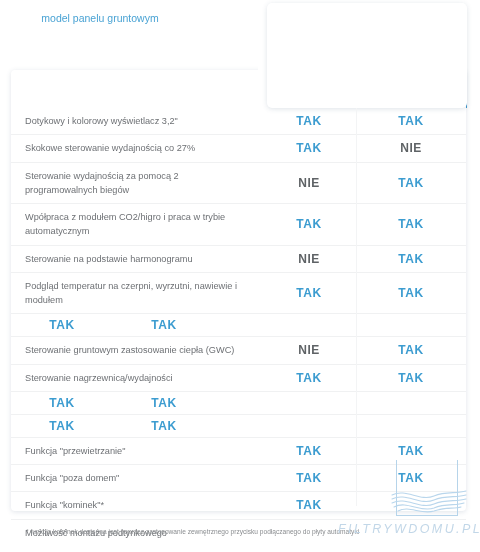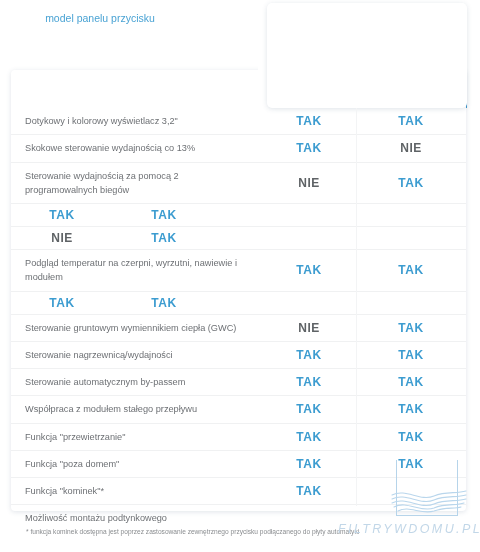--- a/index.html
+++ b/index.html
@@ -261,21 +261,21 @@
       <path d="M2,13 C16,6 30,20 44,14 C56,9 66,12 76,9"></path>
       <path d="M2,17 C16,10 30,24 44,18 C56,13 66,16 76,13"></path>
       <path d="M4,21 C17,14 30,27 44,22 C56,17 66,20 74,17"></path>
       <path d="M8,25 C19,19 31,29 44,25 C55,21 64,23 71,21"></path>
     </g>
   </svg>
   <div class="wm-text">FILTRYWDOMU.PL</div>
 </div>
 
 <div id="header-card"></div>
-<div id="header-title">model panelu przycisku</div>
+<div id="header-title">model panelu gruntowym</div>
 
 <div class="col-head" id="col-head-lite">
   <div class="col-head-label">LITE</div>
   <div class="device-wrap">
     <div class="device-lite">
       <div class="scr-dot" style="left:6px;  top:7px;  width:4px; height:4px;"></div>
       <div class="scr-dot" style="left:15px; top:6px;  width:3px; height:3px;"></div>
       <div class="scr-dot" style="left:32px; top:7px;  width:4px; height:4px;"></div>
       <div class="scr-dot" style="left:41px; top:6px;  width:3px; height:3px;"></div>
       <div class="scr-line" style="left:7px;  top:15px; width:11px;"></div>
@@ -308,63 +308,63 @@
 <div id="col-bg-lite"></div>
 <div id="col-bg-std"></div>
 
 <div id="table">
     <div class="row">
       <div class="row-label">Dotykowy i kolorowy wyświetlacz 3,2"</div>
       <div class="cell tak">TAK</div>
       <div class="cell tak">TAK</div>
     </div>
     <div class="row">
-      <div class="row-label">Skokowe sterowanie wydajnością co 13%</div>
+      <div class="row-label">Skokowe sterowanie wydajnością co 27%</div>
       <div class="cell tak">TAK</div>
       <div class="cell nie">NIE</div>
     </div>
     <div class="row">
       <div class="row-label">Sterowanie wydajnością za pomocą 2 programowalnych biegów</div>
       <div class="cell nie">NIE</div>
       <div class="cell tak">TAK</div>
     </div>
     <div class="row">
-      <div class="cell tak">TAK</div>
-      <div class="cell tak">TAK</div>
-    </div>
-    <div class="row">
+      <div class="row-label">Wpółpraca z modułem CO2/higro i praca w trybie automatycznym</div>
+      <div class="cell tak">TAK</div>
+      <div class="cell tak">TAK</div>
+    </div>
+    <div class="row">
+      <div class="row-label">Sterowanie na podstawie harmonogramu</div>
       <div class="cell nie">NIE</div>
       <div class="cell tak">TAK</div>
     </div>
     <div class="row">
       <div class="row-label">Podgląd temperatur na czerpni, wyrzutni, nawiewie i modułem</div>
       <div class="cell tak">TAK</div>
       <div class="cell tak">TAK</div>
     </div>
     <div class="row">
       <div class="cell tak">TAK</div>
       <div class="cell tak">TAK</div>
     </div>
     <div class="row">
-      <div class="row-label">Sterowanie gruntowym wymiennikiem ciepła (GWC)</div>
+      <div class="row-label">Sterowanie gruntowym zastosowanie ciepła (GWC)</div>
       <div class="cell nie">NIE</div>
       <div class="cell tak">TAK</div>
     </div>
     <div class="row">
       <div class="row-label">Sterowanie nagrzewnicą/wydajności</div>
       <div class="cell tak">TAK</div>
       <div class="cell tak">TAK</div>
     </div>
     <div class="row">
-      <div class="row-label">Sterowanie automatycznym by-passem</div>
-      <div class="cell tak">TAK</div>
-      <div class="cell tak">TAK</div>
-    </div>
-    <div class="row">
-      <div class="row-label">Współpraca z modułem stałego przepływu</div>
+      <div class="cell tak">TAK</div>
+      <div class="cell tak">TAK</div>
+    </div>
+    <div class="row">
       <div class="cell tak">TAK</div>
       <div class="cell tak">TAK</div>
     </div>
     <div class="row">
       <div class="row-label">Funkcja "przewietrzanie"</div>
       <div class="cell tak">TAK</div>
       <div class="cell tak">TAK</div>
     </div>
     <div class="row">
       <div class="row-label">Funkcja "poza domem"</div>

